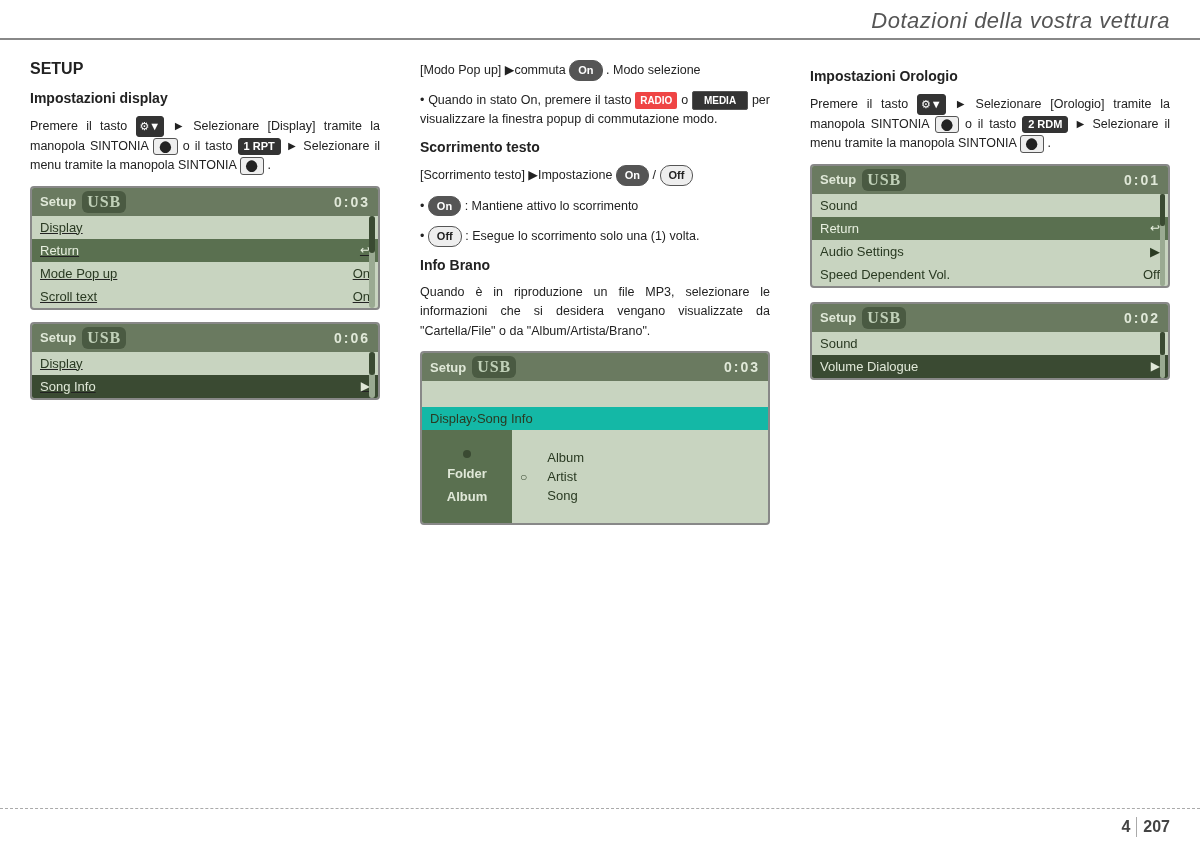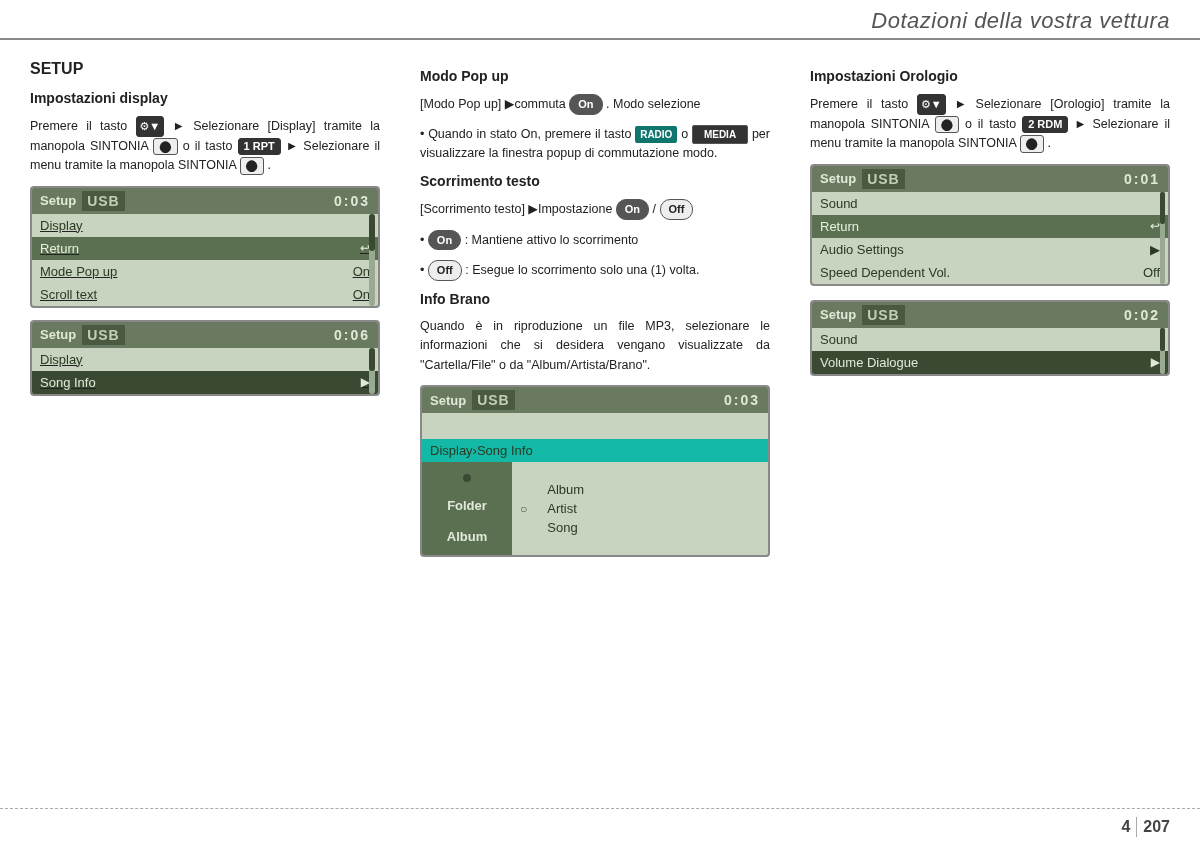--- a/index.html
+++ b/index.html
@@ -124,21 +124,21 @@
       font-size: 11px;
       border: 1px solid #333;
       border-radius: 3px;
       padding: 1px 3px;
       background: #333;
       color: #fff;
       vertical-align: middle;
     }
     .radio-badge {
       display: inline-block;
-      background: #0f766e;
+      background: #ef4444;
       color: #fff;
       font-size: 10px;
       font-weight: bold;
       padding: 1px 5px;
       border-radius: 2px;
       vertical-align: middle;
     }
     .media-badge {
       display: inline-block;
       background: #333;
@@ -169,25 +169,26 @@
       align-items: center;
       padding: 3px 8px;
       font-size: 13px;
       font-weight: bold;
     }
     .lcd-header .left { display: flex; align-items: center; gap: 6px; }
     .lcd-header .right { font-size: 14px; letter-spacing: 2px; }
     .lcd-usb {
       background: #4a5a42;
       color: #c0d0b8;
-      font-size: 14px;
+      font-size: 16px;
       padding: 2px 5px;
-      border-radius: 0;
+      border-radius: 6px;
       font-weight: bold;
       letter-spacing: 1px;
+      font-family: Liberation Serif, serif;
     }
     .lcd-row {
       padding: 4px 8px;
       display: flex;
       justify-content: space-between;
       align-items: center;
       color: #2a3a22;
       font-size: 13px;
     }
     .lcd-row.selected {
@@ -220,21 +221,21 @@
       padding: 0;
     }
     .lcd-popup-left {
       background: #5a7050;
       color: #e0e8d8;
       padding: 10px 14px;
       display: flex;
       flex-direction: column;
       align-items: center;
       justify-content: center;
-      gap: 16px;
+      gap: 8px;
       font-size: 13px;
       font-weight: bold;
       min-width: 90px;
     }
     .lcd-popup-left .dot {
       width: 8px; height: 8px;
       background: #3a4a32;
       border-radius: 50%;
     }
     .lcd-popup-right {
@@ -335,21 +336,20 @@
           <span class="row-arrow">▶</span>
         </div>
         <div style="position:absolute;right:3px;top:0;bottom:0;width:6px;background:#9aaa92;border-radius:3px;">
           <div style="position:absolute;top:0;width:6px;height:50%;background:#3a4a32;border-radius:3px;"></div>
         </div>
       </div>
     </div>
   </div>
 
   <div class="col-mid">
-    <div class="sub-title">Modo Pop up</div>
 
     <p class="body-text">
       <span>[Modo Pop up] ▶commuta</span>
       <span class="btn-pill active">On</span>
       <span>. Modo selezione</span>
     </p>
     <p class="body-text">
       • <span>Quando in stato On, premere il tasto</span>
       <span class="radio-badge">RADIO</span>
       <span> o </span>

